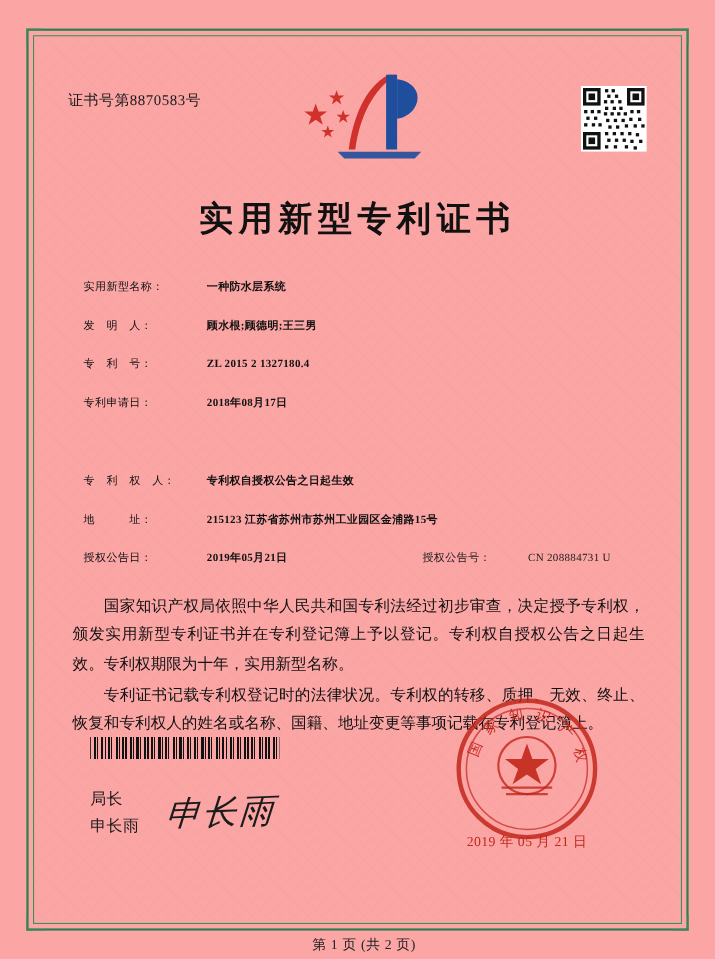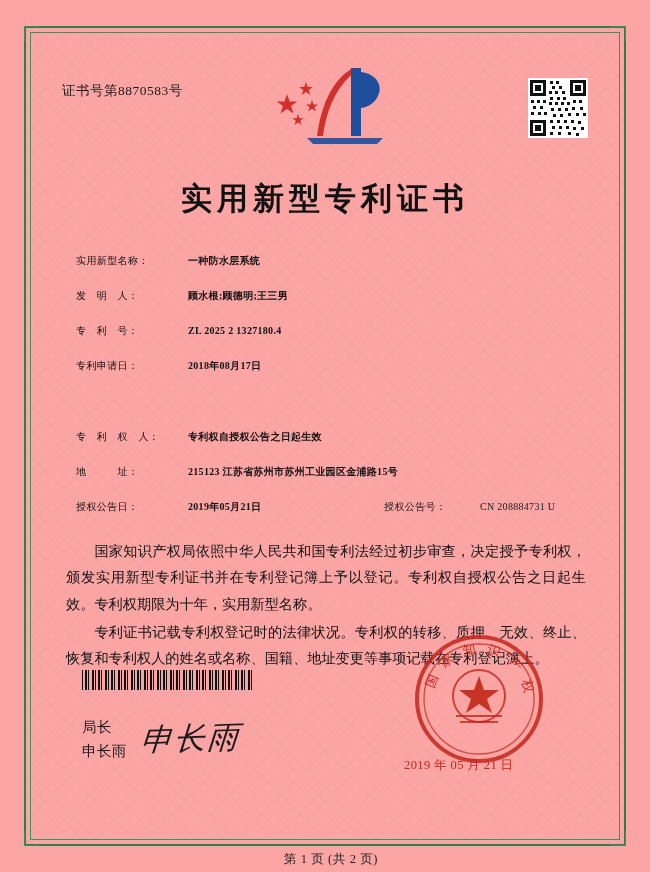--- a/index.html
+++ b/index.html
@@ -178,21 +178,21 @@
         #111 10px 12px, transparent 12px 13px);
   }
 
   
   .sig-block {
     position: absolute;
     left: 30px;
     bottom: 58px;
     display: flex;
     align-items: flex-end;
-    gap: 14px;
+    gap: 24px;
   }
   .sig-labels {
     font-size: 14.5px;
     line-height: 1.65;
     letter-spacing: 0.4px;
   }
   .sig-script {
     font-family: "DejaVu Serif", serif;
     font-size: 31px;
     font-style: italic;
@@ -209,20 +209,21 @@
     right: 44px;
     bottom: 48px;
     width: 150px;
     height: 150px;
   }
   .seal-date {
     position: absolute;
     right: 44px;
     bottom: 48px;
     width: 150px;
+    text-align: center;
     font-size: 12.5px;
     color: #c2271b;
     letter-spacing: 0.4px;
   }
 
   
   .footer {
     position: absolute;
     left: 12px;
     right: 0;
@@ -345,21 +346,21 @@
         <span class="field-value">一种防水层系统</span>
       </div>
 
       <div class="field-row">
         <span class="field-label">发　明　人：</span>
         <span class="field-value">顾水根;顾德明;王三男</span>
       </div>
 
       <div class="field-row">
         <span class="field-label">专　利　号：</span>
-        <span class="field-value">ZL 2025 2 1327180.4</span>
+        <span class="field-value">ZL 2015 2 1327180.4</span>
       </div>
 
       <div class="field-row">
         <span class="field-label">专利申请日：</span>
         <span class="field-value">2018年08月17日</span>
       </div>
 
       <div class="field-row">
         <span class="field-label wide">专　利　权　人：</span>
         <span class="field-value">专利权自授权公告之日起生效</span>

